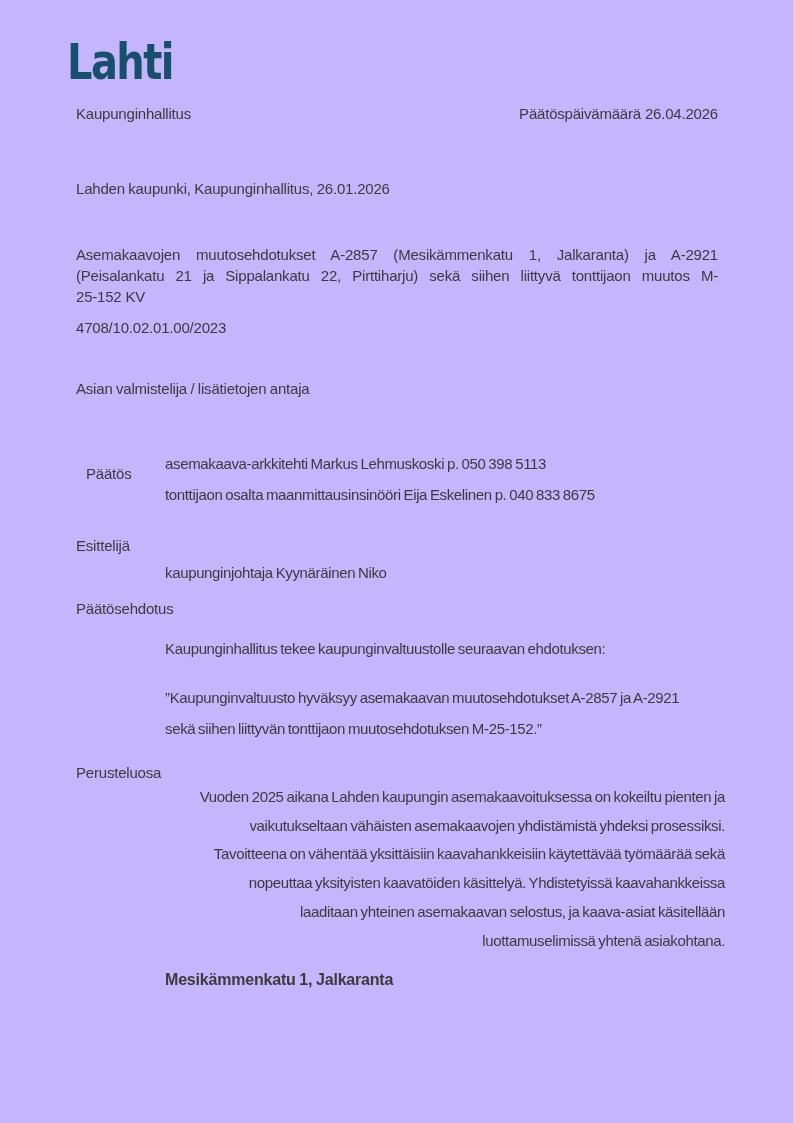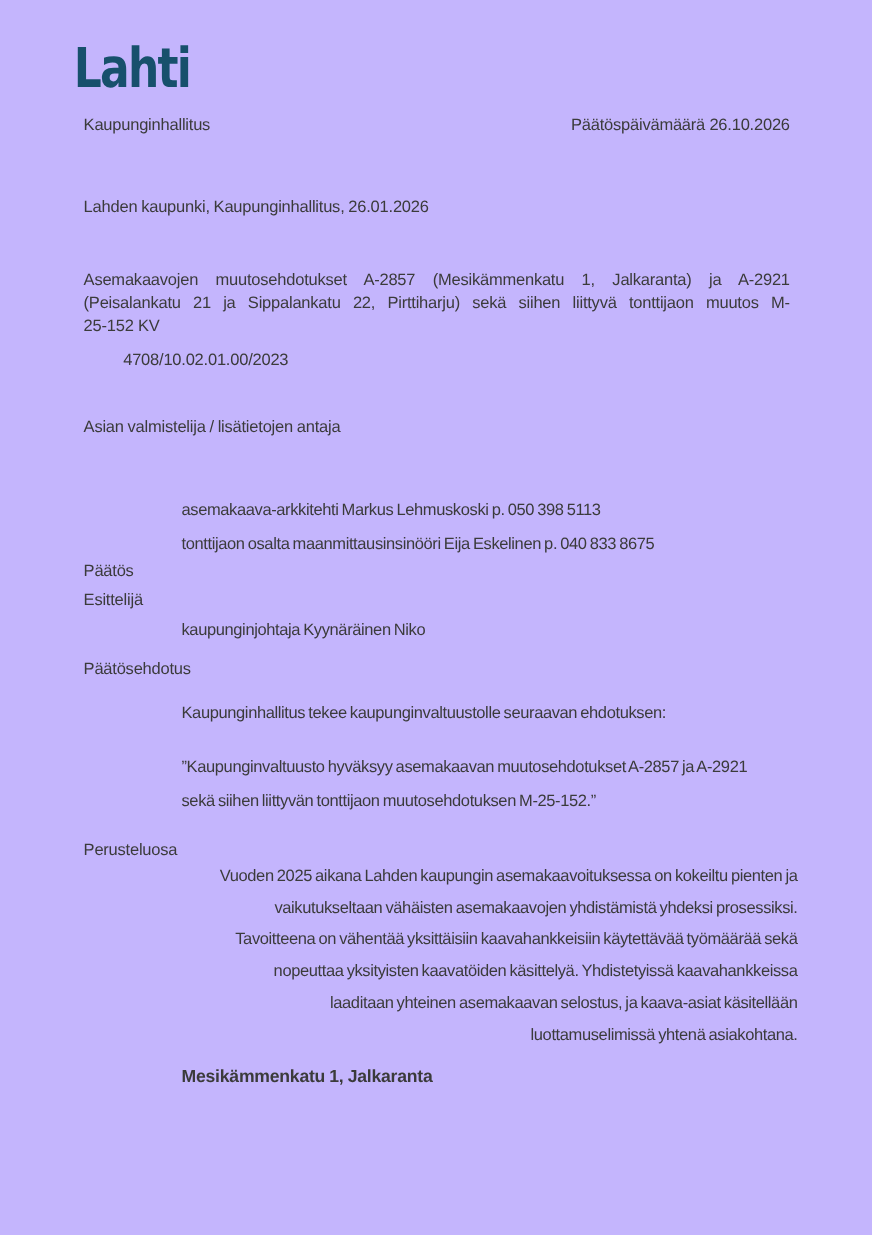--- a/index.html
+++ b/index.html
@@ -77,41 +77,41 @@
 <body>
 
 <div class="page">
 
   <div class="logo">
     <span>Lahti</span>
   </div>
 
   <div class="header-row">
     <span>Kaupunginhallitus</span>
-    <span>Päätöspäivämäärä 26.10.2026</span>
+    <span>Päätöspäivämäärä 26.04.2026</span>
   </div>
 
   <div class="tline" style="left:76px; top:179px;">Lahden kaupunki, Kaupunginhallitus, 26.01.2026</div>
 
   <div class="title-block">
     <div class="just">Asemakaavojen muutosehdotukset A-2857 (Mesikämmenkatu 1, Jalkaranta) ja A-2921</div>
     <div class="just">(Peisalankatu 21 ja Sippalankatu 22, Pirttiharju) sekä siihen liittyvä tonttijaon muutos M-</div>
     <div>25-152 KV</div>
   </div>
 
-  <div class="tline" style="left:76px; top:318px;margin-left:36px;">4708/10.02.01.00/2023</div>
+  <div class="tline" style="left:76px; top:318px;">4708/10.02.01.00/2023</div>
 
   <div class="tline" style="left:76px; top:379px;">Asian valmistelija / lisätietojen antaja</div>
 
   <div class="body-lines prep-lines">
     <div>asemakaava-arkkitehti Markus Lehmuskoski p. 050 398 5113</div>
     <div>tonttijaon osalta maanmittausinsinööri Eija Eskelinen p. 040 833 8675</div>
   </div>
 
-  <div class="tline" style="left:76px; top:464px;margin-top:46px;">Päätös</div>
+  <div class="tline" style="left:86px; top:464px;">Päätös</div>
 
   <div class="tline" style="left:76px; top:536px;">Esittelijä</div>
 
   <div class="tline indent" style="top:563px; letter-spacing:-0.35px; word-spacing:-1px;">kaupunginjohtaja Kyynäräinen Niko</div>
 
   <div class="tline" style="left:76px; top:599px;">Päätösehdotus</div>
 
   <div class="tline indent" style="top:595px; letter-spacing:-0.35px; word-spacing:-1px;margin-top:44px;">Kaupunginhallitus tekee kaupunginvaltuustolle seuraavan ehdotuksen:</div>
 
   <div class="body-lines quote-lines">

